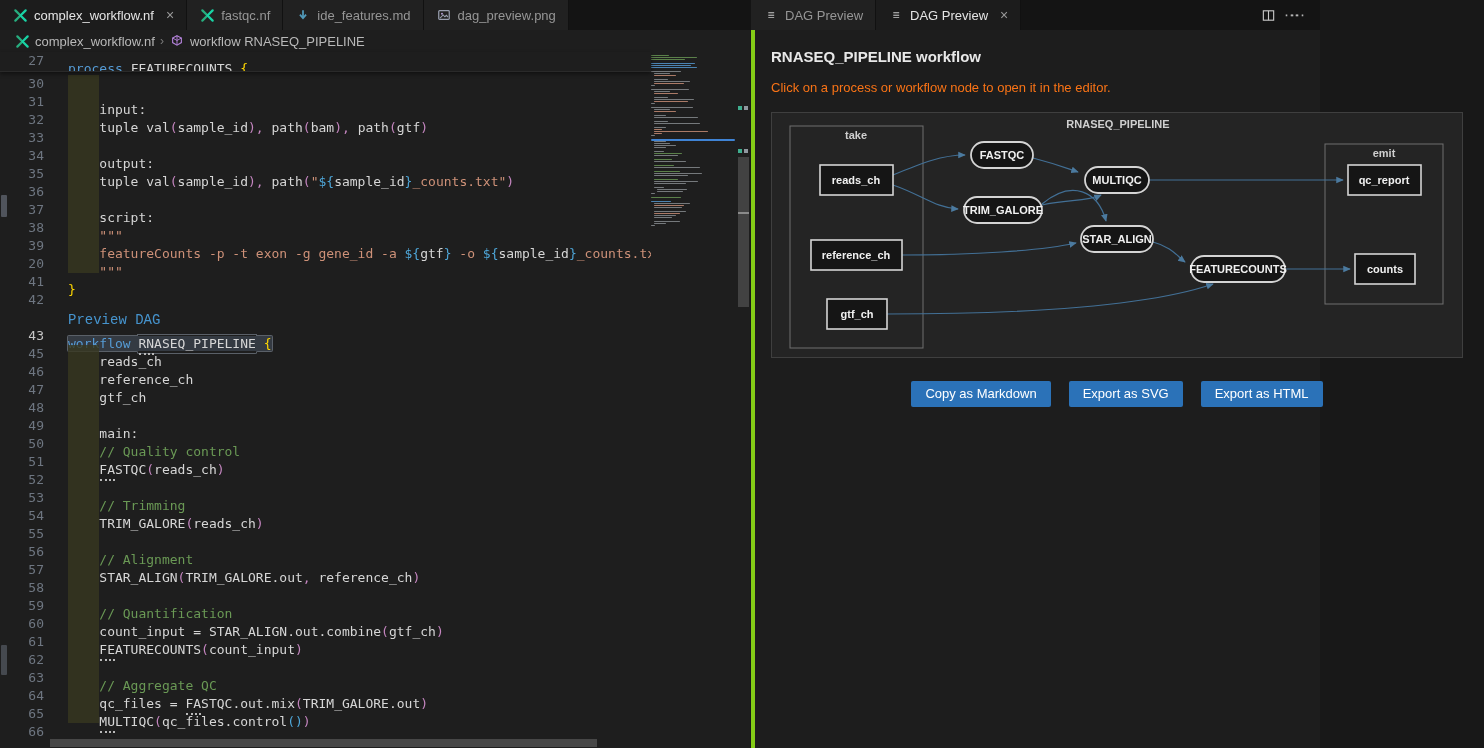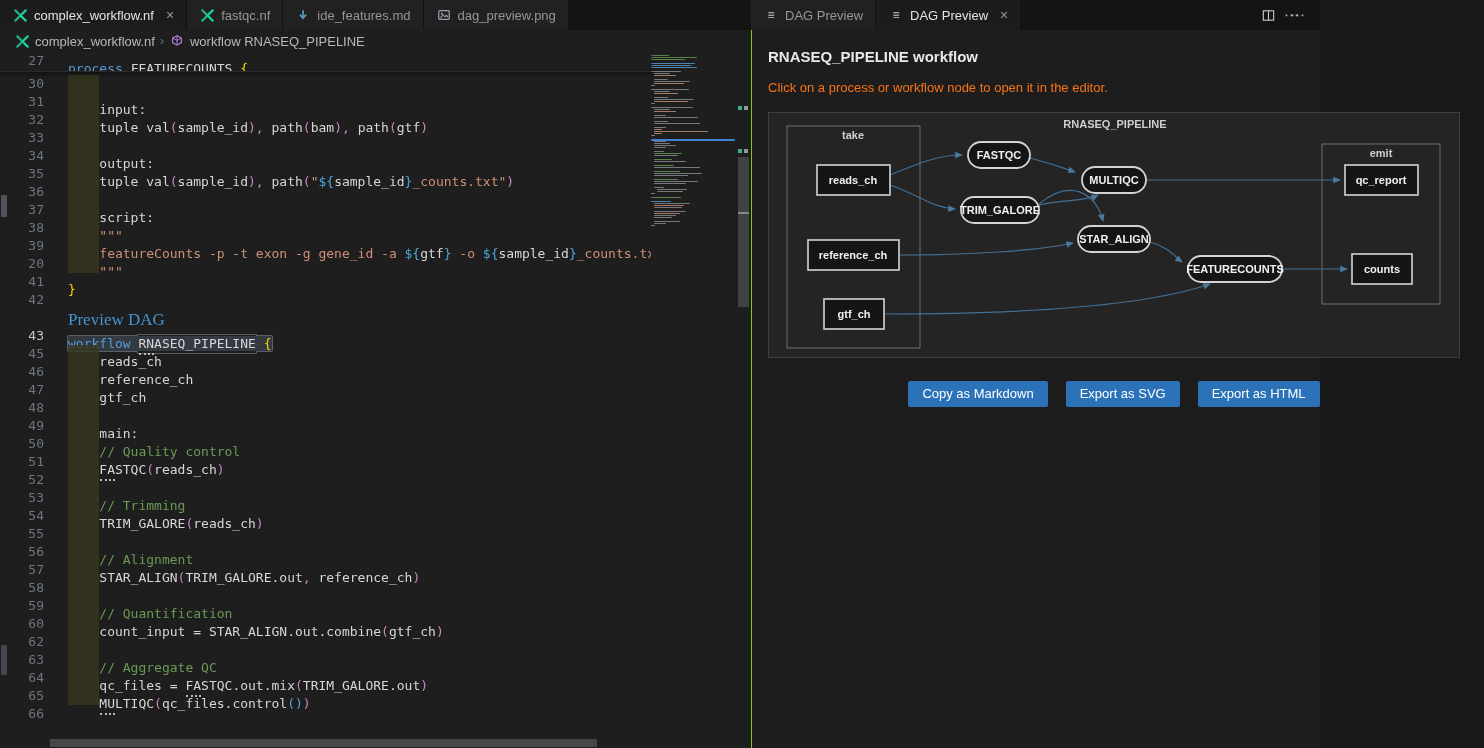--- a/index.html
+++ b/index.html
@@ -46,42 +46,42 @@
   .gutter.act{color:#c6c6c6;}
   .codeline{position:absolute;left:68px;top:8px;white-space:pre;}
   .band{position:absolute;left:68px;top:0;width:31px;height:18px;background:#37371f;opacity:.8;}
   .tok-t{color:#d6d6d6;} .tok-k{color:var(--keyword_blue);} .tok-s{color:var(--string_orange);}
   .tok-c{color:var(--comment_green);} .tok-p{color:var(--paren_pink);}
   .tok-y{color:var(--bracket_yellow);} .tok-b{color:#4ea6d8;}
   .tok-tu{color:#d6d6d6;position:relative;display:inline-block;}
   .tok-tu::after{content:"";position:absolute;left:1px;bottom:-2px;width:15px;
     border-bottom:2px dotted #b9b9b9;}
   .hlbox{background:#343a42;outline:1px solid #5a6068;border-radius:1px;}
-  .lens{color:var(--codelens_blue);font-family:Liberation Serif, serif;font-size:17px;cursor:pointer;}
+  .lens{color:var(--codelens_blue);font-family:Liberation Mono, monospace;font-size:14px;cursor:pointer;}
   .row.lensrow .codeline{top:2px;}
 
   
   .minimap{position:absolute;top:3px;right:13px;width:86px;bottom:0;overflow:hidden;cursor:pointer;}
   .mrow{position:relative;height:2px;}
   .mbar{position:absolute;top:0;height:1.4px;border-radius:1px;}
   .m-w{background:rgba(190,196,203,.55);} .m-g{background:rgba(106,153,85,.8);}
   .m-b{background:rgba(86,156,214,.8);} .m-o{background:rgba(206,145,120,.8);}
   .m-S{background:var(--minimap_selection);height:2.4px;}
 
   
   .vscroll{position:absolute;top:0;right:0;width:13px;bottom:0;}
   .vthumb{position:absolute;left:1px;right:1px;top:105px;height:150px;background:rgba(121,121,121,.4);}
   .vthumb .cursorline{position:absolute;left:0;right:0;top:55px;height:2px;background:#8a8a8a;}
   .ruler-mark{position:absolute;width:4px;height:4px;}
   .hscroll{position:absolute;left:50px;bottom:1px;width:547px;height:8px;background:rgba(121,121,121,.45);}
   .ledge{position:absolute;left:1px;width:6px;background:#50545c;border-radius:1px;}
 
   
   .panel{position:absolute;left:751px;top:30px;right:0;bottom:0;background:#1d1d1d;
-    border-left:1px solid #84cc16;padding:10px 0 0 16px;color:#cccccc;}
+    border-left:4px solid #84cc16;padding:10px 0 0 16px;color:#cccccc;}
   .panel h1{font-size:15px;font-weight:bold;color:#e8e8e8;line-height:20px;margin-top:7px;}
   .panel .subtitle{font-size:13px;margin-top:13px;color:#f97316;}
   .dag-box{margin-top:17px;width:692px;height:246px;background:#242424;border:1px solid #3f3f3f;}
   .dag-box svg{display:block;}
   .btn-row{width:692px;margin-top:23px;display:flex;justify-content:center;gap:18px;}
   .btn{background:var(--accent_button);color:#fff;border:none;font-family:"Liberation Sans",sans-serif;
     font-size:13px;padding:5px 14px;border-radius:2px;cursor:pointer;line-height:16px;}
 
   
   .grp{fill:none;stroke:#6f6f6f;stroke-width:1;}
@@ -208,20 +208,21 @@
           <div class="row"><span class="gutter">51</span><span class="band"></span><span class="codeline"><span class="tok-t">    </span><span class="tok-tu">FASTQC</span><span class="tok-p">(</span><span class="tok-t">reads_ch</span><span class="tok-p">)</span></span></div>
           <div class="row"><span class="gutter">52</span><span class="band"></span><span class="codeline"></span></div>
           <div class="row"><span class="gutter">53</span><span class="band"></span><span class="codeline"><span class="tok-t">    </span><span class="tok-c">// Trimming</span></span></div>
           <div class="row"><span class="gutter">54</span><span class="band"></span><span class="codeline"><span class="tok-t">    TRIM_GALORE</span><span class="tok-p">(</span><span class="tok-t">reads_ch</span><span class="tok-p">)</span></span></div>
           <div class="row"><span class="gutter">55</span><span class="band"></span><span class="codeline"></span></div>
           <div class="row"><span class="gutter">56</span><span class="band"></span><span class="codeline"><span class="tok-t">    </span><span class="tok-c">// Alignment</span></span></div>
           <div class="row"><span class="gutter">57</span><span class="band"></span><span class="codeline"><span class="tok-t">    STAR_ALIGN</span><span class="tok-p">(</span><span class="tok-t">TRIM_GALORE.out</span><span class="tok-p">, </span><span class="tok-t">reference_ch</span><span class="tok-p">)</span></span></div>
           <div class="row"><span class="gutter">58</span><span class="band"></span><span class="codeline"></span></div>
           <div class="row"><span class="gutter">59</span><span class="band"></span><span class="codeline"><span class="tok-t">    </span><span class="tok-c">// Quantification</span></span></div>
           <div class="row"><span class="gutter">60</span><span class="band"></span><span class="codeline"><span class="tok-t">    count_input = STAR_ALIGN.out.combine</span><span class="tok-p">(</span><span class="tok-t">gtf_ch</span><span class="tok-p">)</span></span></div>
+          <div class="row"><span class="gutter">61</span><span class="band"></span><span class="codeline"><span class="tok-t">    </span><span class="tok-tu">FEATURECOUNTS</span><span class="tok-p">(</span><span class="tok-t">count_input</span><span class="tok-p">)</span></span></div>
           <div class="row"><span class="gutter">62</span><span class="band"></span><span class="codeline"></span></div>
           <div class="row"><span class="gutter">63</span><span class="band"></span><span class="codeline"><span class="tok-t">    </span><span class="tok-c">// Aggregate QC</span></span></div>
           <div class="row"><span class="gutter">64</span><span class="band"></span><span class="codeline"><span class="tok-t">    qc_files = </span><span class="tok-tu">FASTQC</span><span class="tok-t">.out.mix</span><span class="tok-p">(</span><span class="tok-t">TRIM_GALORE.out</span><span class="tok-p">)</span></span></div>
           <div class="row"><span class="gutter">65</span><span class="band"></span><span class="codeline"><span class="tok-t">    </span><span class="tok-tu">MULTIQC</span><span class="tok-p">(</span><span class="tok-t">qc_files.control</span><span class="tok-b">()</span><span class="tok-p">)</span></span></div>
           <div class="row"><span class="gutter">66</span><span class="codeline"></span></div>
         </div>
 
       <div class="minimap" id="minimap">
           <div class="mrow">
             <div class="mbar m-g" style="left: 0px; width: 18px;"></div>

